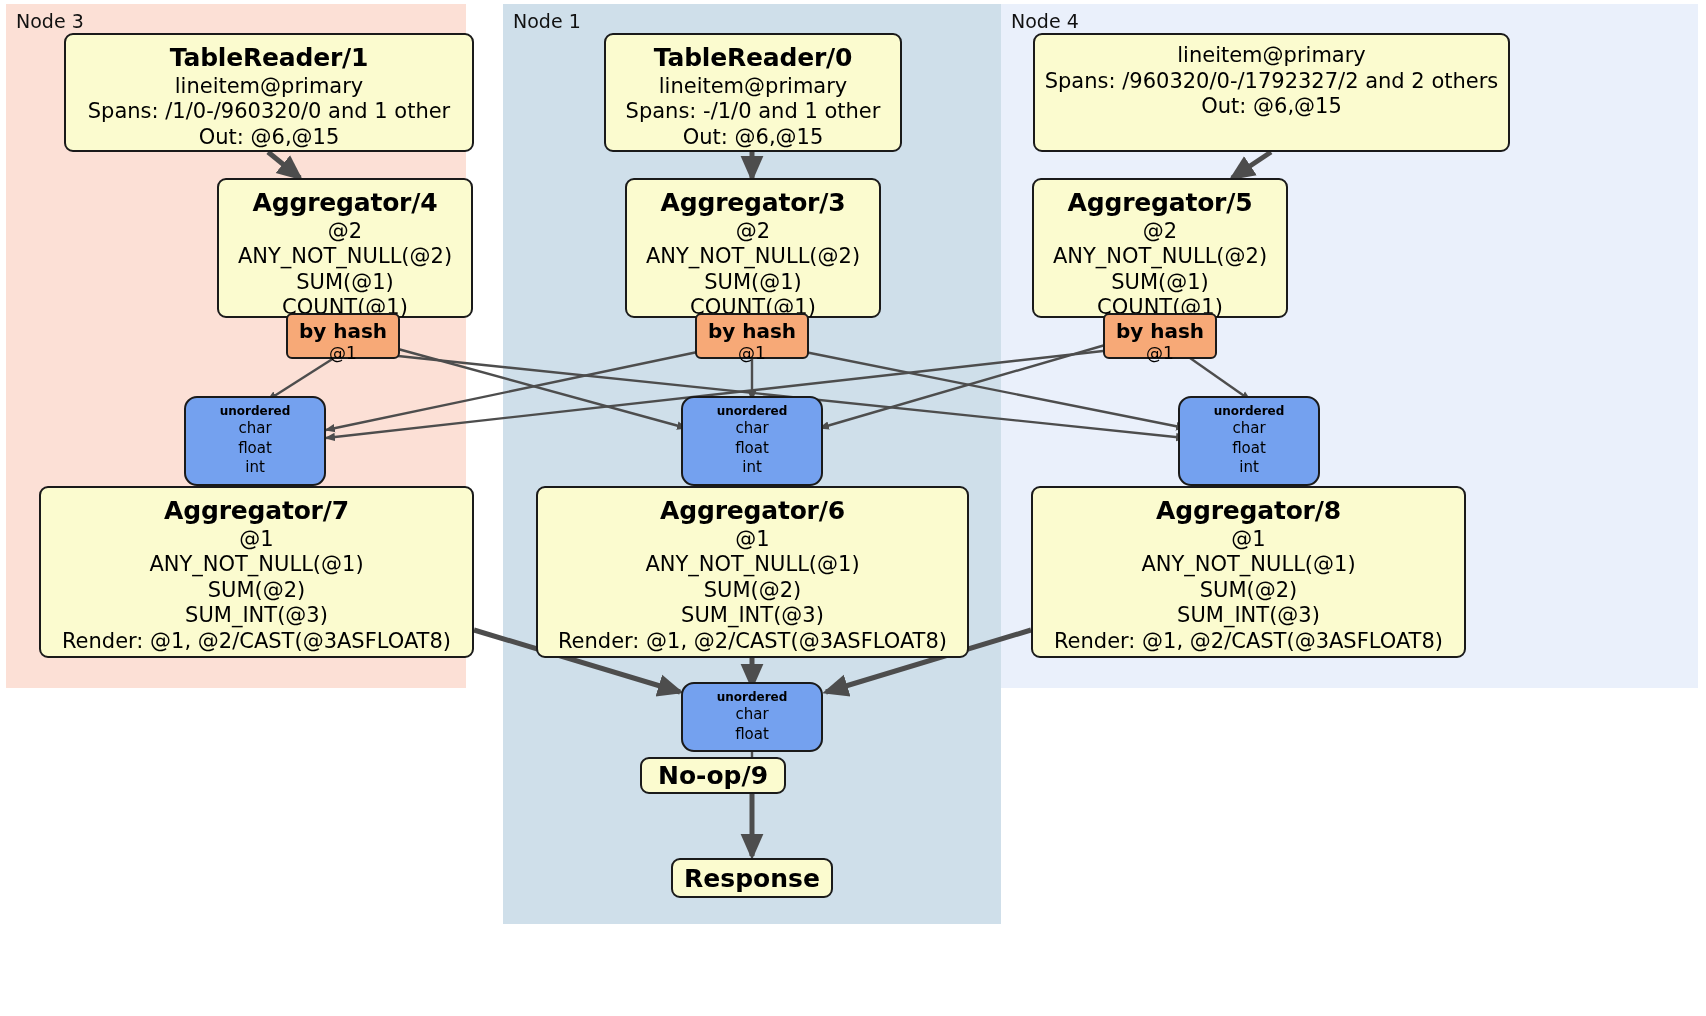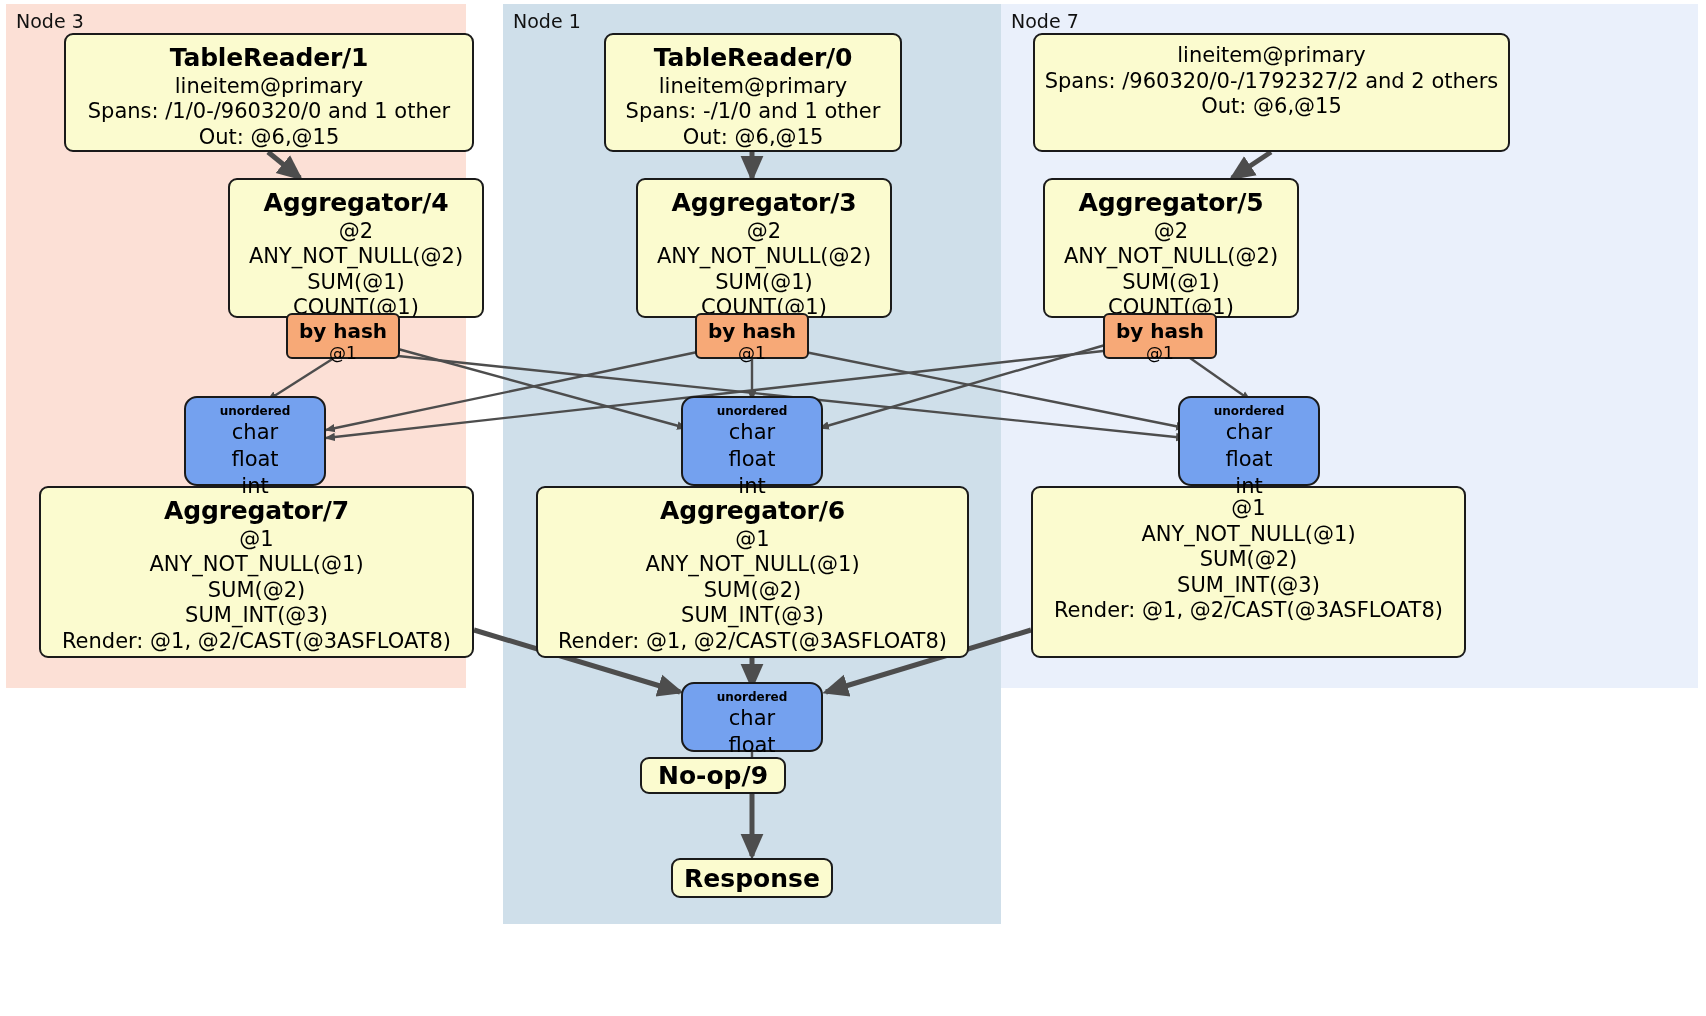--- a/index.html
+++ b/index.html
@@ -107,43 +107,43 @@
     padding-top: 6px;
     line-height: 1.28;
   }
   .recv-title {
     font-weight: bold;
     font-size: 12px;
     color: #000;
     display: block;
   }
   .recv-type {
-    font-size: 21px;
-    color: #000;
-    display: block;
-  }
-  .z-low { z-index: 2; margin-left: 11px; }
+    font-size: 15px;
+    color: #000;
+    display: block;
+  }
+  .z-low { z-index: 2; }
   .z-mid { z-index: 4; }
   .z-high { z-index: 6; }
 </style>
 </head>
 <body>
 
 <div id="stage">
 
   <div class="node-panel" style="left:6px; top:4px; width:460px; height:684px; background:#fce0d6;">
     <div class="node-panel-label">Node 3</div>
   </div>
 
   <div class="node-panel" style="left:503px; top:4px; width:498px; height:920px; background:#cfdfea;">
     <div class="node-panel-label">Node 1</div>
   </div>
 
   <div class="node-panel" style="left:1001px; top:4px; width:697px; height:684px; background:#eaf0fb;">
-    <div class="node-panel-label">Node 7</div>
+    <div class="node-panel-label">Node 4</div>
   </div>
 
   <svg id="wires" viewBox="0 0 1706 1016">
     <defs>
       <marker id="arrowThick" viewBox="0 0 10 10" refX="8.5" refY="5" markerWidth="5.2" markerHeight="5.2" orient="auto-start-reverse">
         <path d="M 0 0.6 L 10 5 L 0 9.4 z" fill="#4d4d4d"></path>
       </marker>
       <marker id="arrowThin" viewBox="0 0 10 10" refX="8.5" refY="5" markerWidth="4.4" markerHeight="4.4" orient="auto-start-reverse">
         <path d="M 0 1 L 10 5 L 0 9 z" fill="#4d4d4d"></path>
       </marker>
@@ -288,20 +288,21 @@
   </div>
 
   <div class="recv-box z-high" style="left:1178px; top:396px; width:142px; height:90px;">
     <span class="recv-title">unordered</span>
     <span class="recv-type">char</span>
     <span class="recv-type">float</span>
     <span class="recv-type">int</span>
   </div>
 
   <div class="proc-box z-mid" style="left:1031px; top:486px; width:435px; height:172px;">
+    <span class="proc-title">Aggregator/8</span>
     <span class="proc-line">@1</span>
     <span class="proc-line">ANY_NOT_NULL(@1)</span>
     <span class="proc-line">SUM(@2)</span>
     <span class="proc-line">SUM_INT(@3)</span>
     <span class="proc-line">Render: @1, @2/CAST(@3ASFLOAT8)</span>
   </div>
 
 </div>
 
 </body></html>

